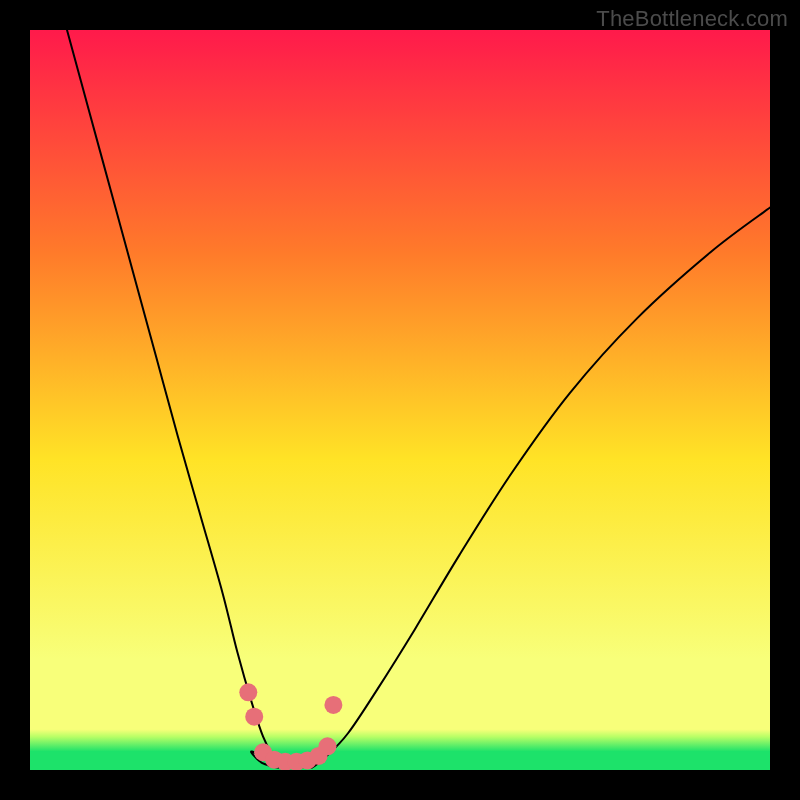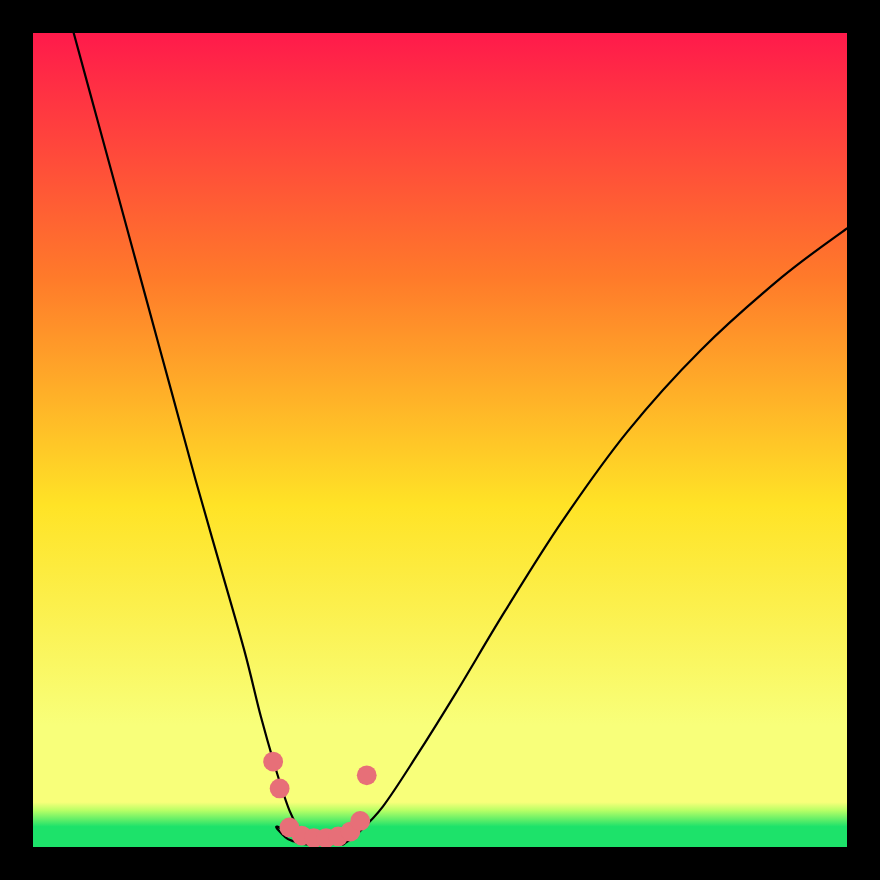--- a/index.html
+++ b/index.html
@@ -34,20 +34,21 @@
     font-weight: 500;
     letter-spacing: 0.2px;
     z-index: 10;
   }
   svg { display: block; }
 </style>
 </head>
 <body>
 
 <div class="frame">
+  <div class="watermark">TheBottleneck.com</div>
   <div class="plot-area">
     <svg id="chart-svg" width="740" height="740" viewBox="0 0 740 740">
       <defs>
         <linearGradient id="bg-grad" x1="0" y1="0" x2="0" y2="1">
             <stop offset="0%" stop-color="#ff1a4b"></stop>
             <stop offset="30%" stop-color="#ff7a2a"></stop>
             <stop offset="57.99999999999999%" stop-color="#ffe326"></stop>
             <stop offset="85%" stop-color="#f8ff7a"></stop>
             <stop offset="94.5%" stop-color="#f8ff7a"></stop>
             <stop offset="95.5%" stop-color="#b8ff66"></stop>

